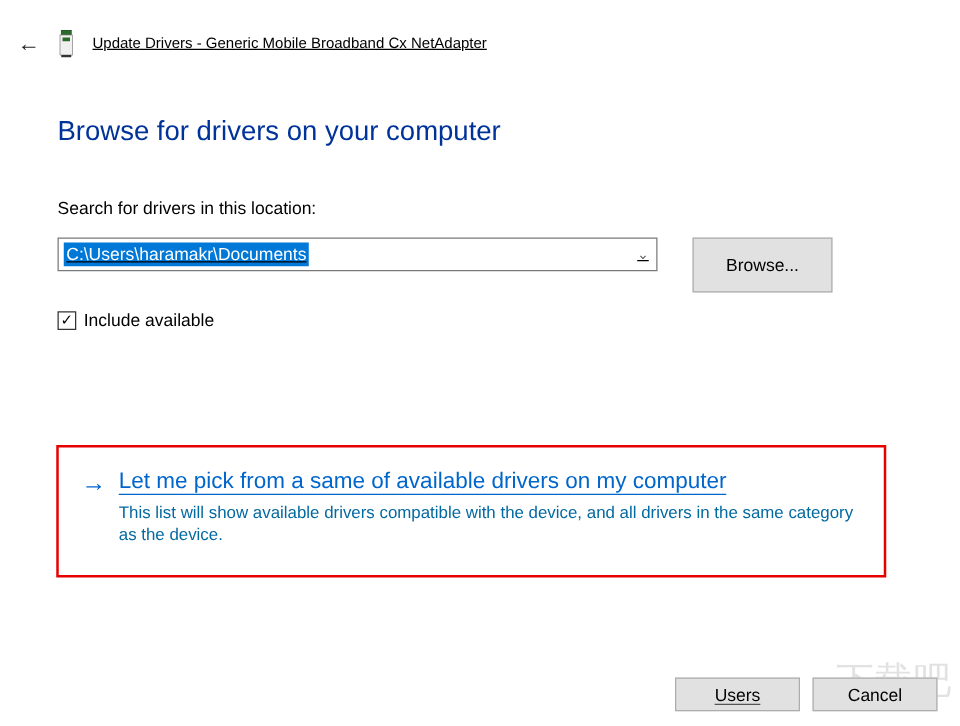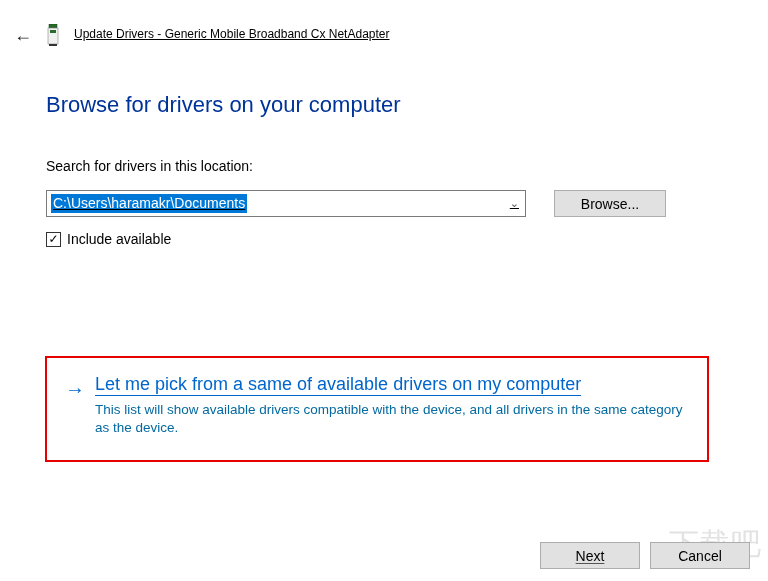--- a/index.html
+++ b/index.html
@@ -78,21 +78,21 @@
     padding: 1px 2px;
     font-size: 14px;
     line-height: 1.2;
   }
   .chevron {
     font-size: 11px;
     color: #555;
   }
   .browse-btn {
     width: 112px;
-    height: 27px;
+    height: 44px;
     background: #e1e1e1;
     border: 1px solid #adadad;
     font-size: 14px;
     cursor: pointer;
     padding: 0;
   }
   .checkbox-row {
     display: flex;
     align-items: center;
     gap: 6px;
@@ -211,15 +211,15 @@
   <div class="opt-head">
     <span class="opt-arrow">→</span>
     <span class="opt-title">Let me pick from a same of available drivers on my computer</span>
   </div>
   <div class="opt-desc">This list will show available drivers compatible with the device, and all drivers in the same category as the device.</div>
 </div>
 
 <div class="watermark">下载吧</div>
 
 <div class="bottom-bar">
-  <button class="win-btn" style="text-decoration: underline; text-decoration-color:#555; text-underline-offset:2px;">Next</button>
+  <button class="win-btn" style="text-decoration: underline; text-decoration-color:#555; text-underline-offset:2px;">Users</button>
   <button class="win-btn">Cancel</button>
 </div>
 
 </body></html>

